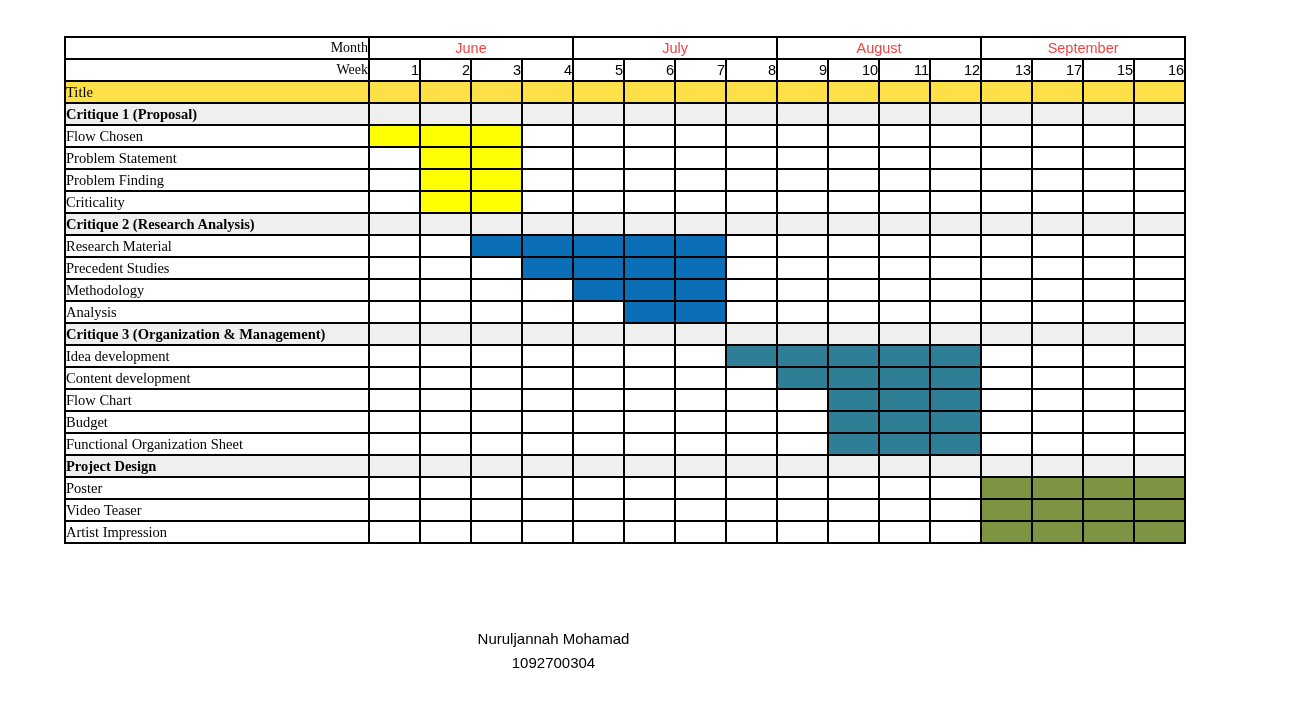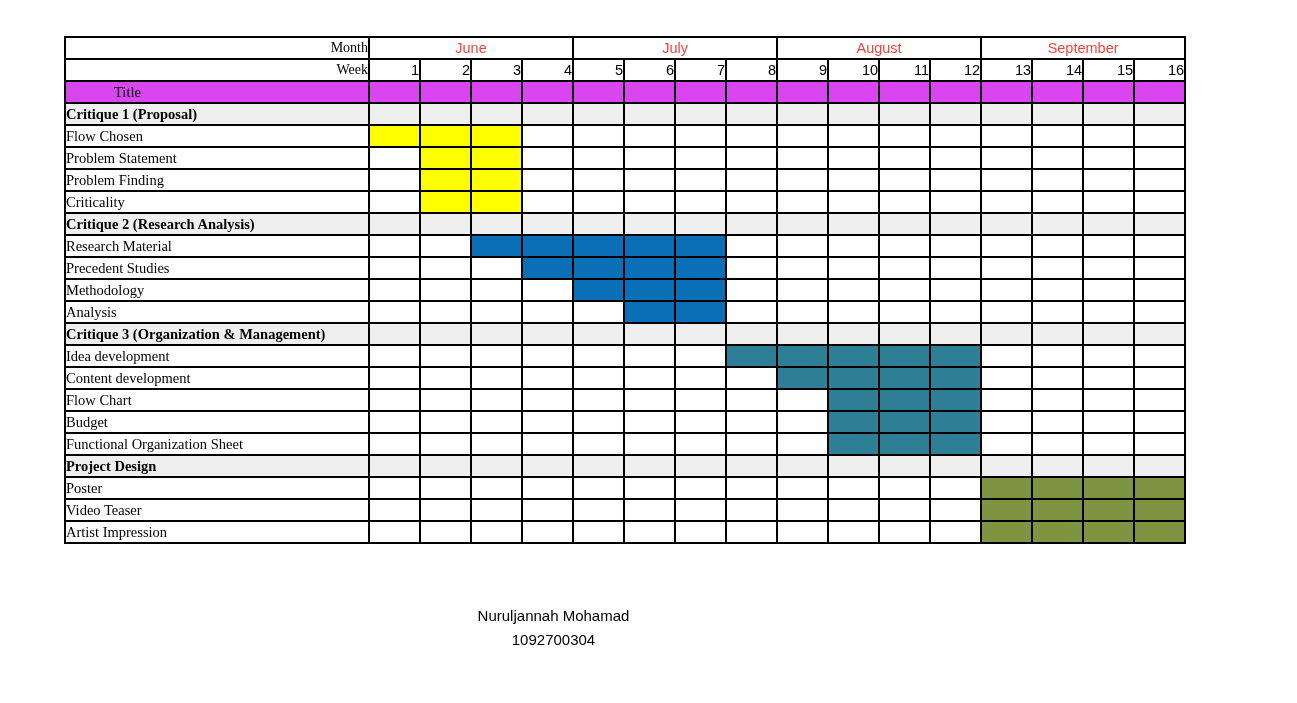--- a/index.html
+++ b/index.html
@@ -74,35 +74,35 @@
     text-align: left;
     padding-left: 4px;
     font-size: 14.5px;
     color: #000;
     white-space: nowrap;
     overflow: hidden;
   }
   tr.section .row-label { font-weight: bold; }
 
   
-  tr.title-row td { background: #d946ef; padding-left: 48px; }
+  tr.title-row td { background: #fde047; }
   tr.section td   { background: #efefef; }
   tr.task td      { background: #ffffff; }
 
   
   td.bar-yellow { background: #ffff00 !important; }
   td.bar-blue   { background: #0b6fb8 !important; }
   td.bar-teal   { background: #2e7f96 !important; }
   td.bar-green  { background: #7d9443 !important; }
 
   
   #footer {
     position: absolute;
     left: 0;
-    top: 604px;
+    top: 627px;
     width: 1107px;
     text-align: center;
     font-family: "Liberation Sans", "DejaVu Sans", sans-serif;
     font-size: 15px;
     color: #000000;
     line-height: 23.5px;
   }
   #footer div { white-space: nowrap; }
 </style>
 </head>
@@ -145,21 +145,21 @@
           <td class="week-cell">4</td>
           <td class="week-cell">5</td>
           <td class="week-cell">6</td>
           <td class="week-cell">7</td>
           <td class="week-cell">8</td>
           <td class="week-cell">9</td>
           <td class="week-cell">10</td>
           <td class="week-cell">11</td>
           <td class="week-cell">12</td>
           <td class="week-cell">13</td>
-          <td class="week-cell">14</td>
+          <td class="week-cell">17</td>
           <td class="week-cell">15</td>
           <td class="week-cell">16</td>
         </tr>
     </thead>
     <tbody id="gantt-body">
         <tr class="title-row">
           <td class="row-label">Title</td>
           <td></td>
           <td></td>
           <td></td>

